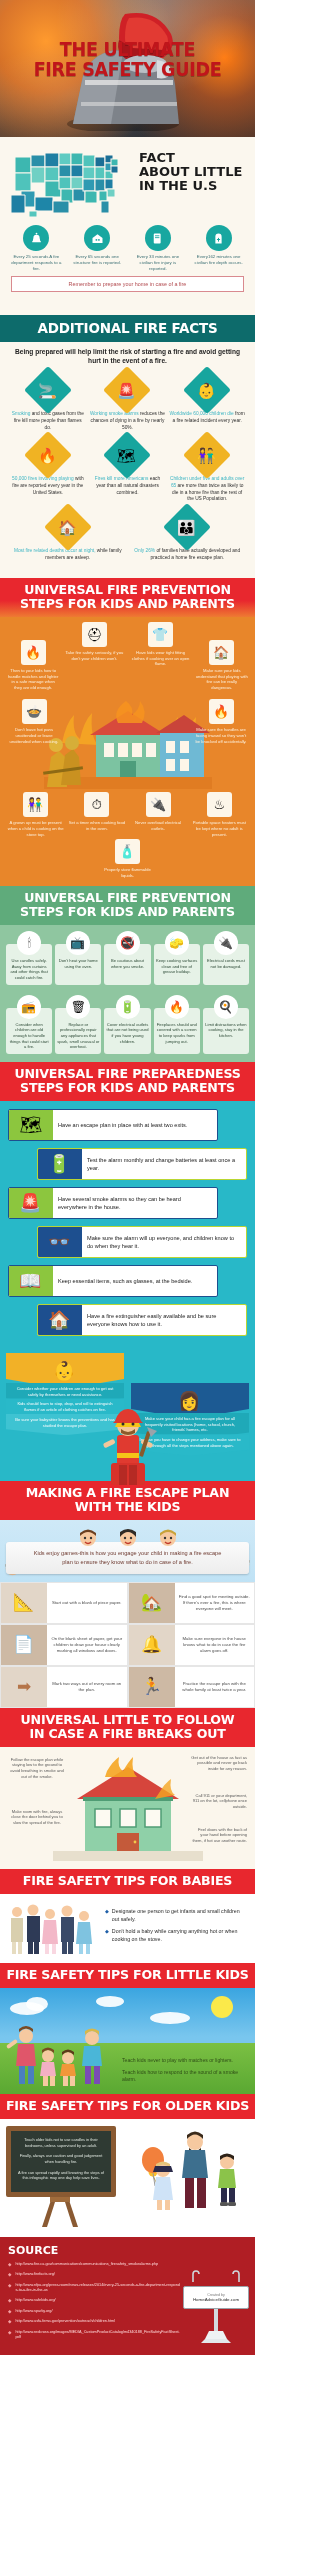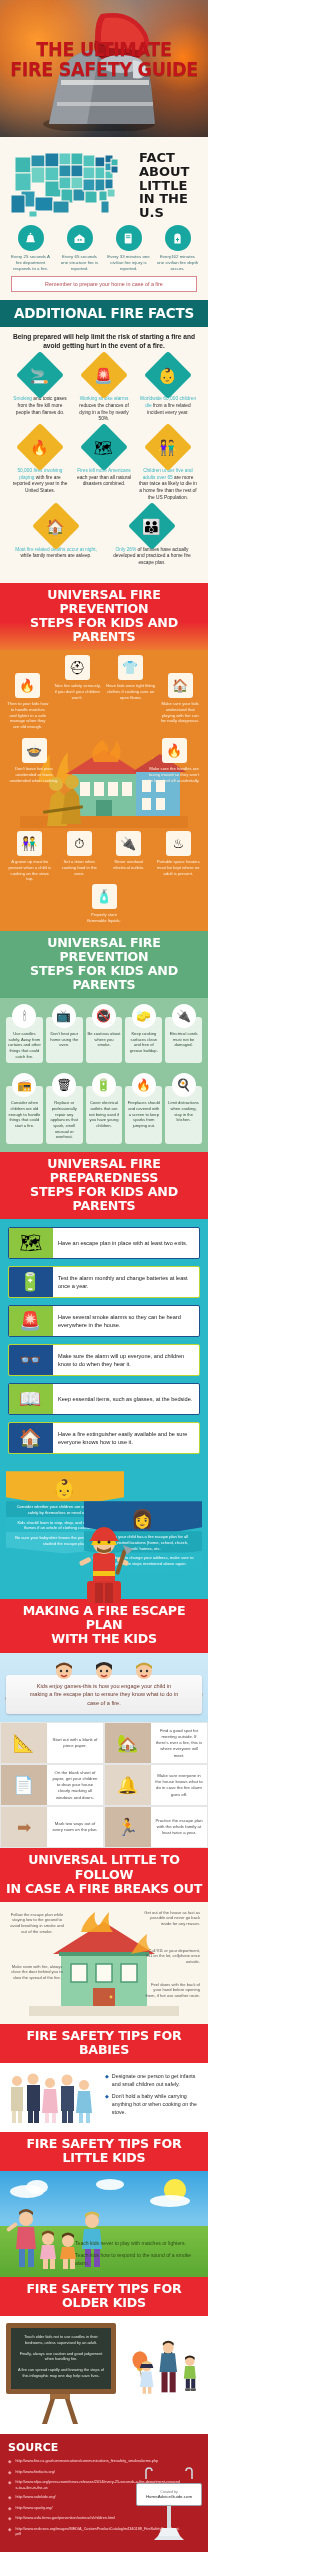--- a/index.html
+++ b/index.html
@@ -3,21 +3,21 @@
 <meta charset="utf-8">
 <style>
   * { margin:0; padding:0; box-sizing:border-box; }
   html,body { width:255px; }
   body {
     width:255px;
     font-family:"Liberation Sans", sans-serif;
     background:#ffffff;
     -webkit-font-smoothing:antialiased;
   }
-  .page { width:208px; position:relative; overflow:hidden; }
+  .page { width:255px; position:relative; overflow:hidden; }
 
   
   .hero {
     position:relative; height:137px;
     background:
       radial-gradient(circle at 18% 30%, #ff9a2e 0%, rgba(255,120,20,.75) 22%, rgba(120,55,20,0) 55%),
       radial-gradient(circle at 88% 42%, #ff7a10 0%, rgba(220,90,20,.6) 18%, rgba(90,40,15,0) 48%),
       linear-gradient(170deg,#6d6f74 0%,#55585e 38%,#3a3d42 70%,#2b2d31 100%);
     overflow:hidden;
   }
@@ -46,21 +46,21 @@
     background:#e8272e; text-align:center;
     padding:4px 0 5px;
     border-top:2px solid #fff;
   }
   .subtitle-bar .t {
     color:#ffd400; font-weight:bold; font-size:14.5px;
     letter-spacing:.2px; font-family:"DejaVu Sans", sans-serif;
   }
 
   
-  .facts { background:#fbf7ee; padding:6px 7px 8px; }
+  .facts { background:#fbf7ee; padding:6px 7px 23px; }
   .facts-top { display:flex; align-items:flex-start; gap:4px; }
   .usmap { width:128px; height:78px; flex:0 0 128px; }
   .facts-head {
     flex:1; text-align:left; padding-top:8px;
     font-family:"DejaVu Sans", sans-serif;
     font-weight:bold; font-size:13px; line-height:1.06; color:#1b1b1b;
   }
   .facts-head span { display:block; }
 
   .stat-row { display:flex; gap:2px; margin-top:4px; }

